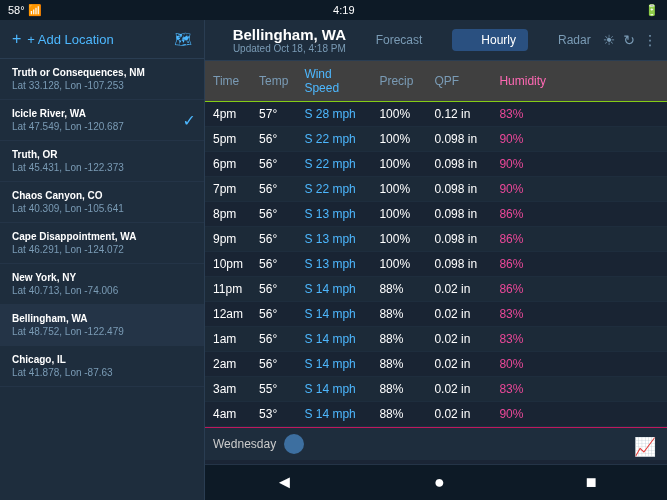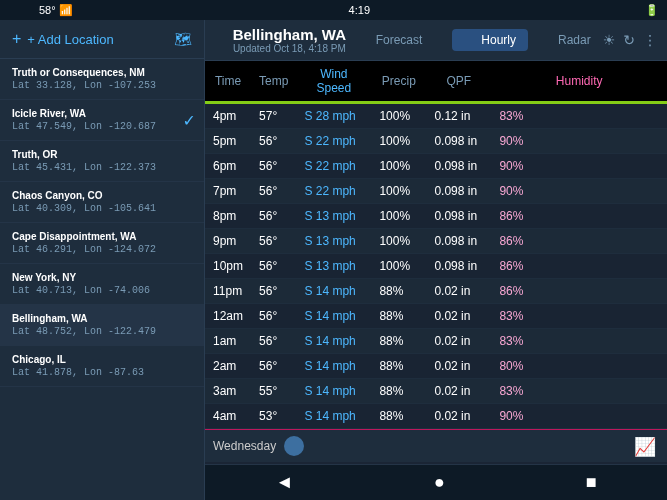--- a/index.html
+++ b/index.html
@@ -17,21 +17,21 @@
     .status-bar {
       height: 20px;
       background: #0d1a26;
       display: flex;
       align-items: center;
       justify-content: space-between;
       padding: 0 8px;
       font-size: 11px;
       color: #fff;
     }
-    .status-left { display: flex; align-items: center; gap: 4px; margin-left: 31px; }
+    .status-left { display: flex; align-items: center; gap: 4px; }
     .status-right { display: flex; align-items: center; gap: 4px; }
 
     
     .main-container {
       display: flex;
       height: 480px;
     }
 
     
     .sidebar {
@@ -71,21 +71,20 @@
     .location-item.active { background: #243447; }
     .location-name {
       font-size: 10px;
       color: #fff;
       font-weight: bold;
     }
     .location-coords {
       font-size: 10px;
       color: #7a9bb5;
       margin-top: 2px;
-      font-family: Liberation Mono, monospace;
     }
     .check-mark {
       position: absolute;
       right: 8px;
       top: 50%;
       transform: translateY(-50%);
       color: #4db8ff;
       font-size: 16px;
     }
 
@@ -157,25 +156,25 @@
     }
 
     table {
       width: 100%;
       border-collapse: collapse;
       font-size: 12px;
     }
 
     thead th {
       padding: 6px 8px;
-      text-align: center;
-      background: #000000;
+      text-align: left;
+      background: #404040;
       color: #7a9bb5;
       font-weight: normal;
-      border-bottom: 3px solid #84cc16;
+      border-bottom: 1px solid #84cc16;
       position: sticky;
       top: 0;
       z-index: 10;
     }
     thead th.wind { color: #4db8ff; }
     thead th.humidity { color: #ff69b4; }
 
     tbody tr {
       border-bottom: 1px solid #1e2d3d;
     }
@@ -185,21 +184,21 @@
     td {
       padding: 5px 8px;
       color: #fff;
       font-size: 12px;
     }
     td.time { color: #ffffff; width: 42px; }
     td.temp { color: #fff; width: 45px; }
     td.wind { color: #4db8ff; width: 75px; }
     td.precip { width: 55px; }
     td.qpf { width: 65px; margin-left: 48px; }
-    td.humidity { color: #f9a8d4; }
+    td.humidity { color: #ec4899; }
 
     .section-header {
       background: #1e2d3d;
       padding: 6px 8px;
       color: #ccc;
       font-size: 12px;
       display: flex;
       align-items: center;
       gap: 8px;
       border-top: 1px solid #be185d;

